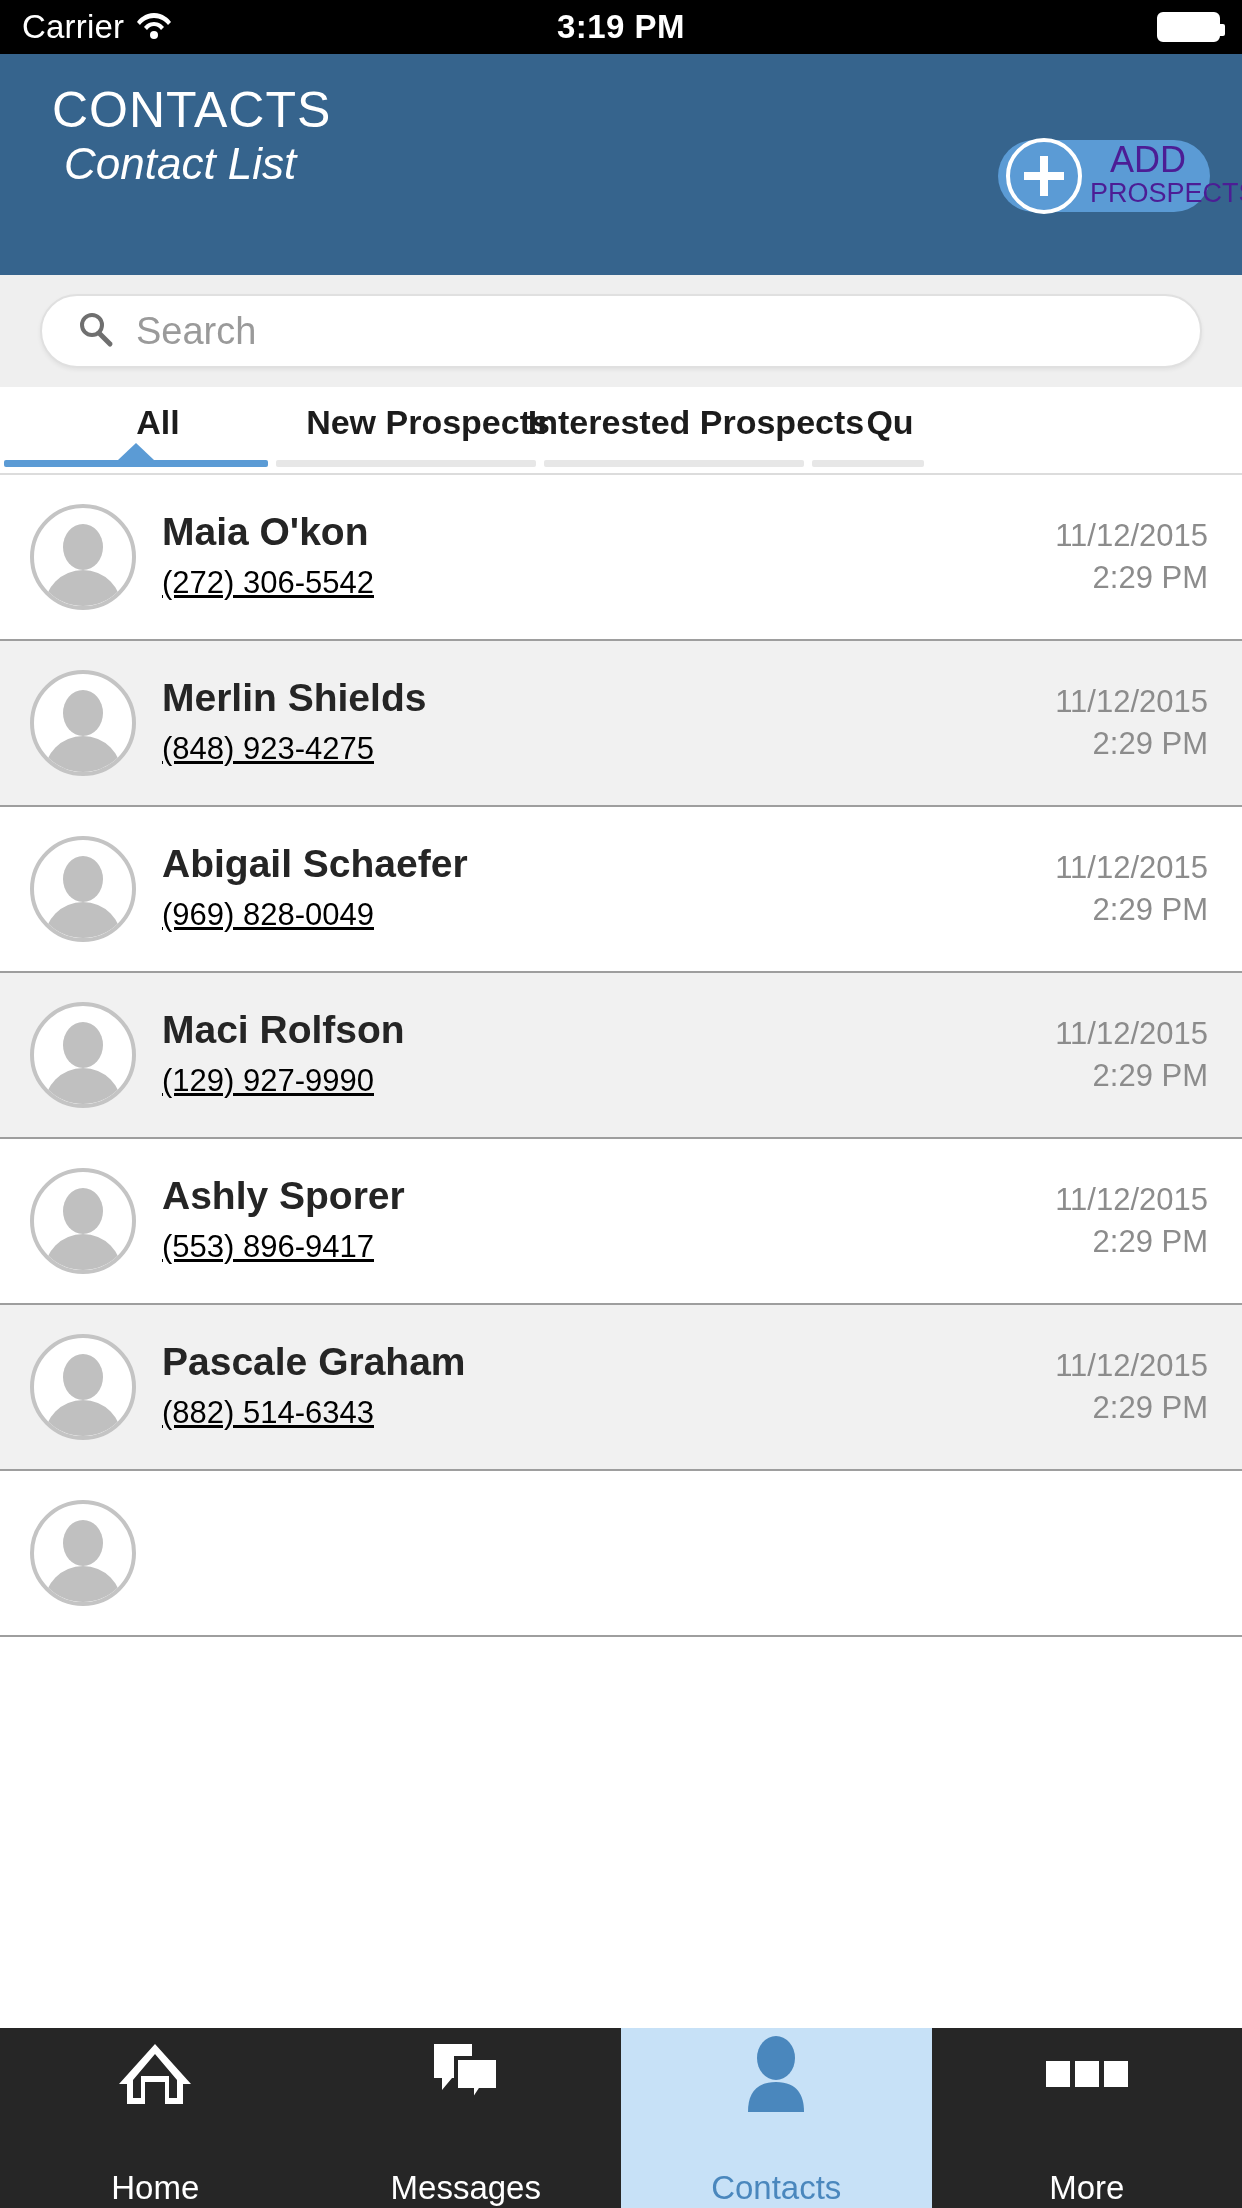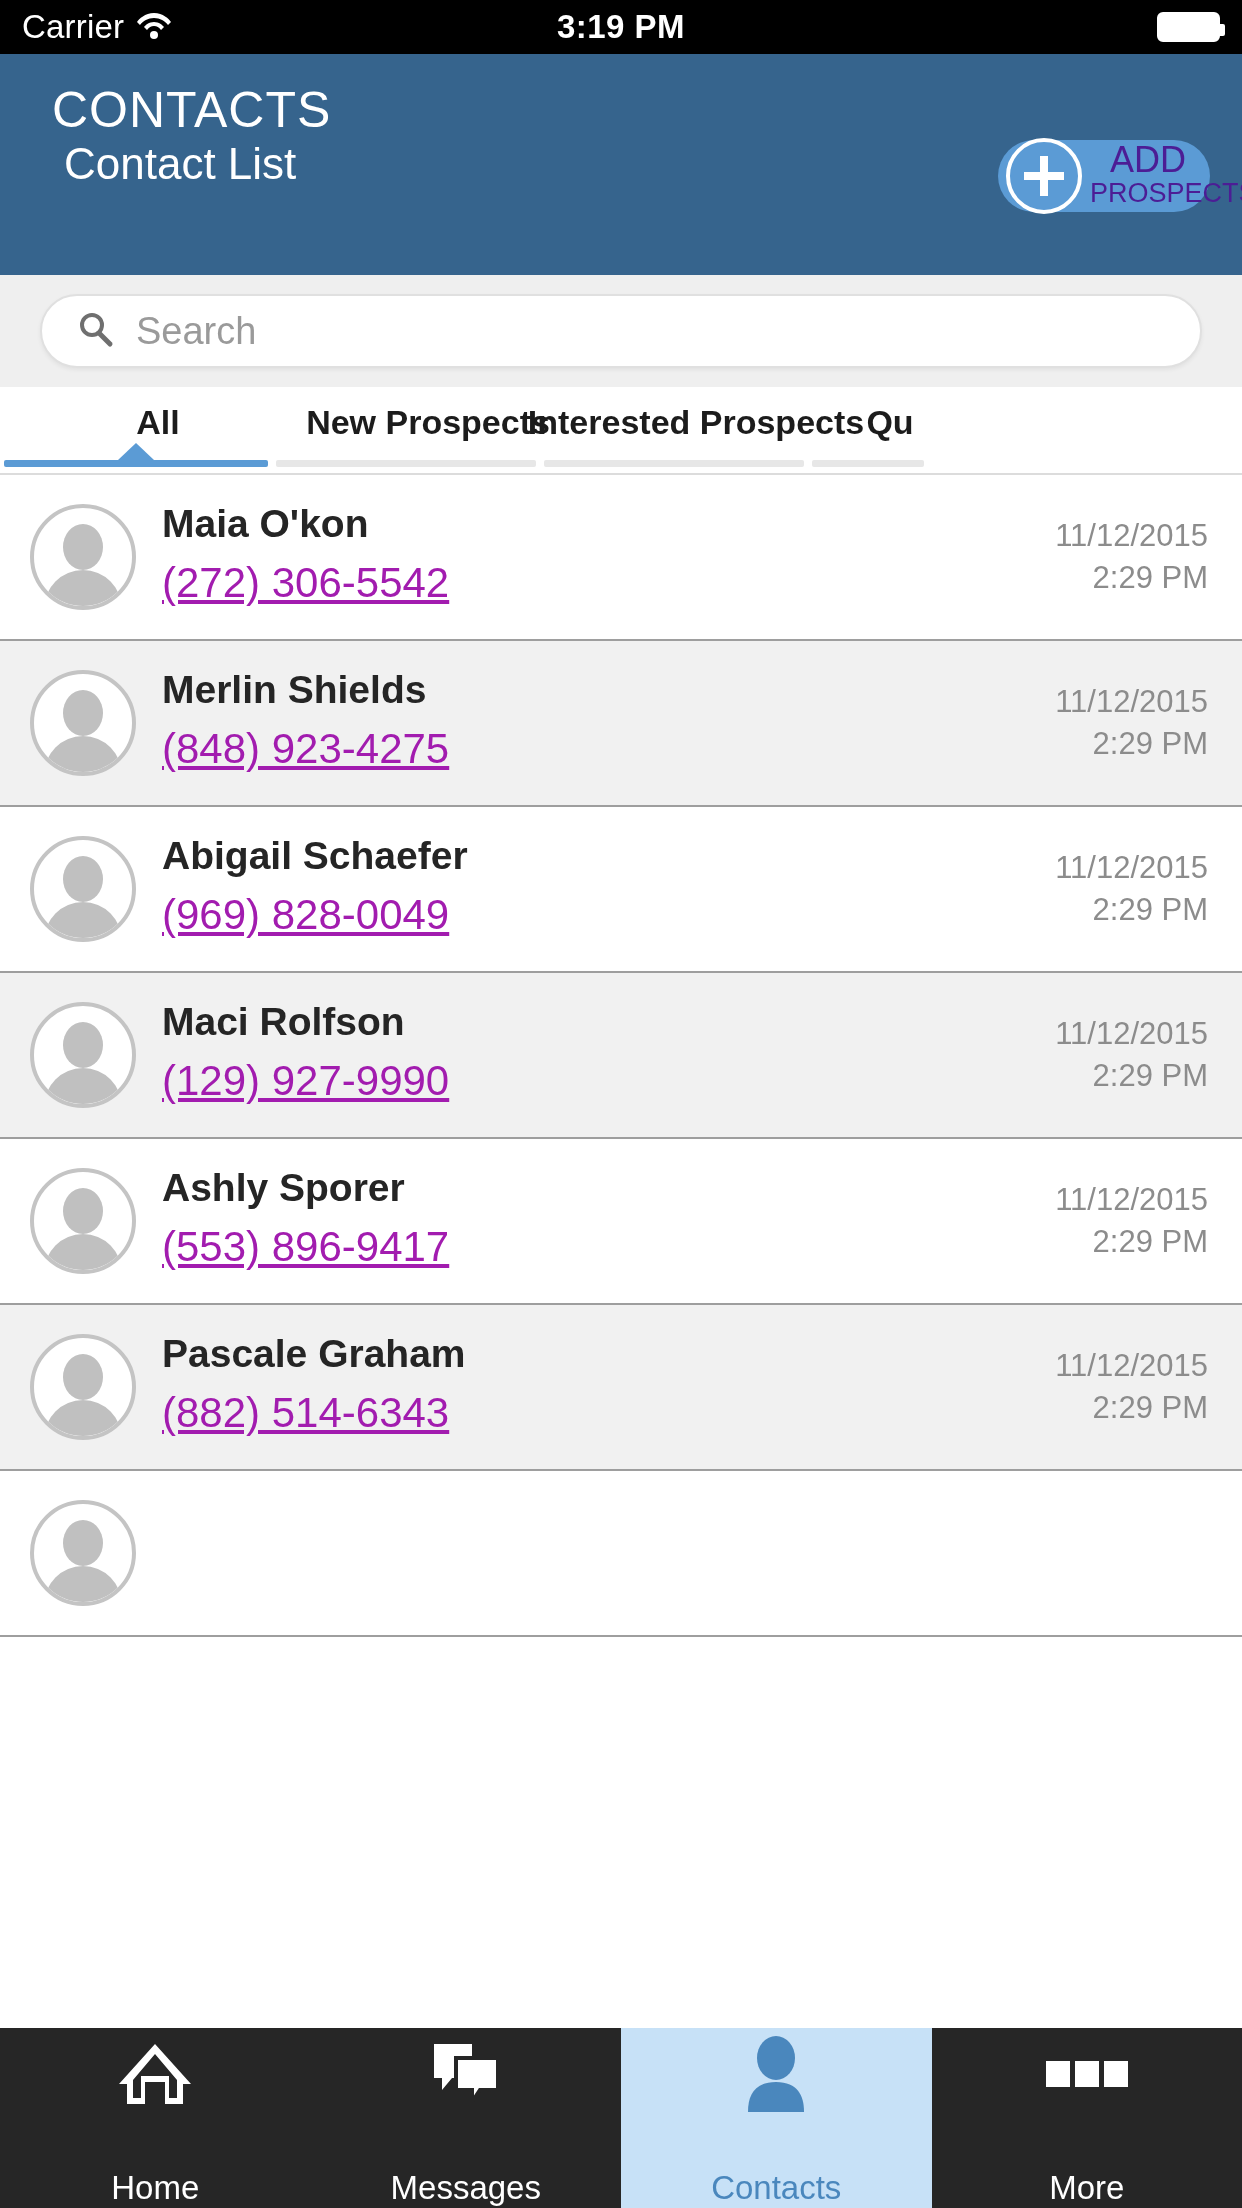--- a/index.html
+++ b/index.html
@@ -78,20 +78,21 @@
     letter-spacing: 1px;
     line-height: 1.12;
     font-weight: normal;
   }
   .header-subtitle {
     color: #ffffff;
     font-size: 44px;
     line-height: 1.18;
     margin-left: 12px;
     font-weight: normal;
+    font-style: italic;
   }
   .add-button {
     position: absolute;
     right: 32px;
     top: 86px;
     height: 72px;
     width: 212px;
     background: #5b9bd5;
     border-radius: 36px;
     display: flex;
@@ -255,22 +256,22 @@
   }
   .row-main { flex: 1 1 auto; min-width: 0; }
   .contact-name {
     font-size: 39px;
     font-weight: bold;
     color: #252525;
     line-height: 1.25;
     white-space: nowrap;
   }
   .contact-phone {
-    font-size: 42px;
-    color: #a21caf;
+    font-size: 31px;
+    color: #000000;
     text-decoration: underline;
     line-height: 1.45;
     display: inline-block;
     margin-top: 4px;
     cursor: pointer;
   }
   .row-meta {
     flex: 0 0 auto;
     text-align: right;
     color: #8c8c8c;

